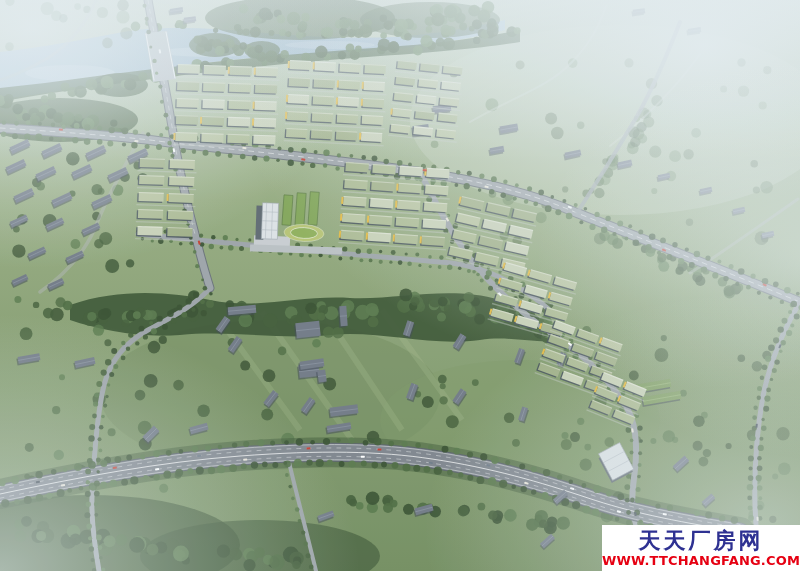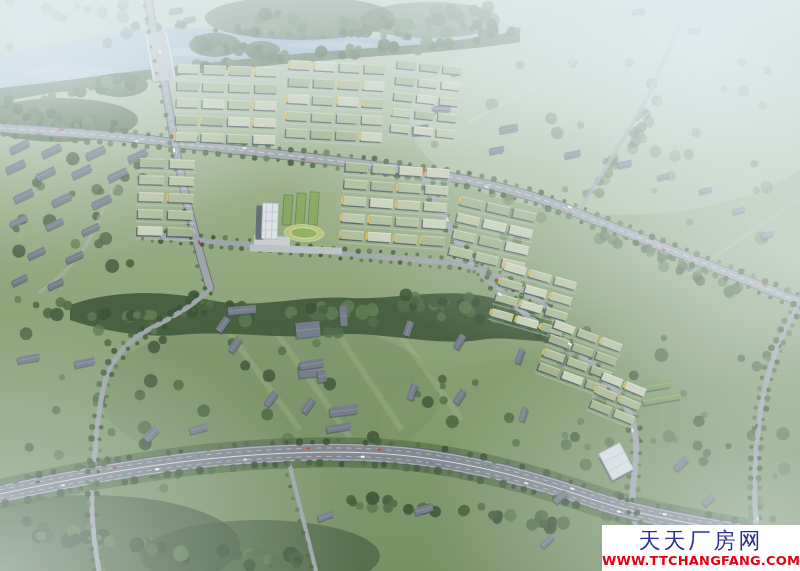--- a/index.html
+++ b/index.html
@@ -8,21 +8,21 @@
     font-family:"DejaVu Sans","Liberation Sans",sans-serif;
     background:#9db083;
   }
   #scene-svg{position:absolute;left:0;top:0;width:800px;height:571px;display:block;}
   .watermark{
     position:absolute;right:0;bottom:0;width:198px;height:46px;
     background:#ffffff;display:flex;flex-direction:column;
     align-items:center;justify-content:center;gap:2px;z-index:10;
   }
   .wm-title{
-    font-size:22px;font-weight:normal;line-height:1;
+    font-size:22px;font-weight:bold;line-height:1;
     color:var(--c-wm_navy,#2e3192);letter-spacing:3px;white-space:nowrap;
   }
   .wm-url{
     font-size:13px;font-weight:bold;line-height:1;
     color:var(--c-wm_red,#e60012);letter-spacing:0.2px;white-space:nowrap;
   }
 </style>
 </head>
 <body>
 

